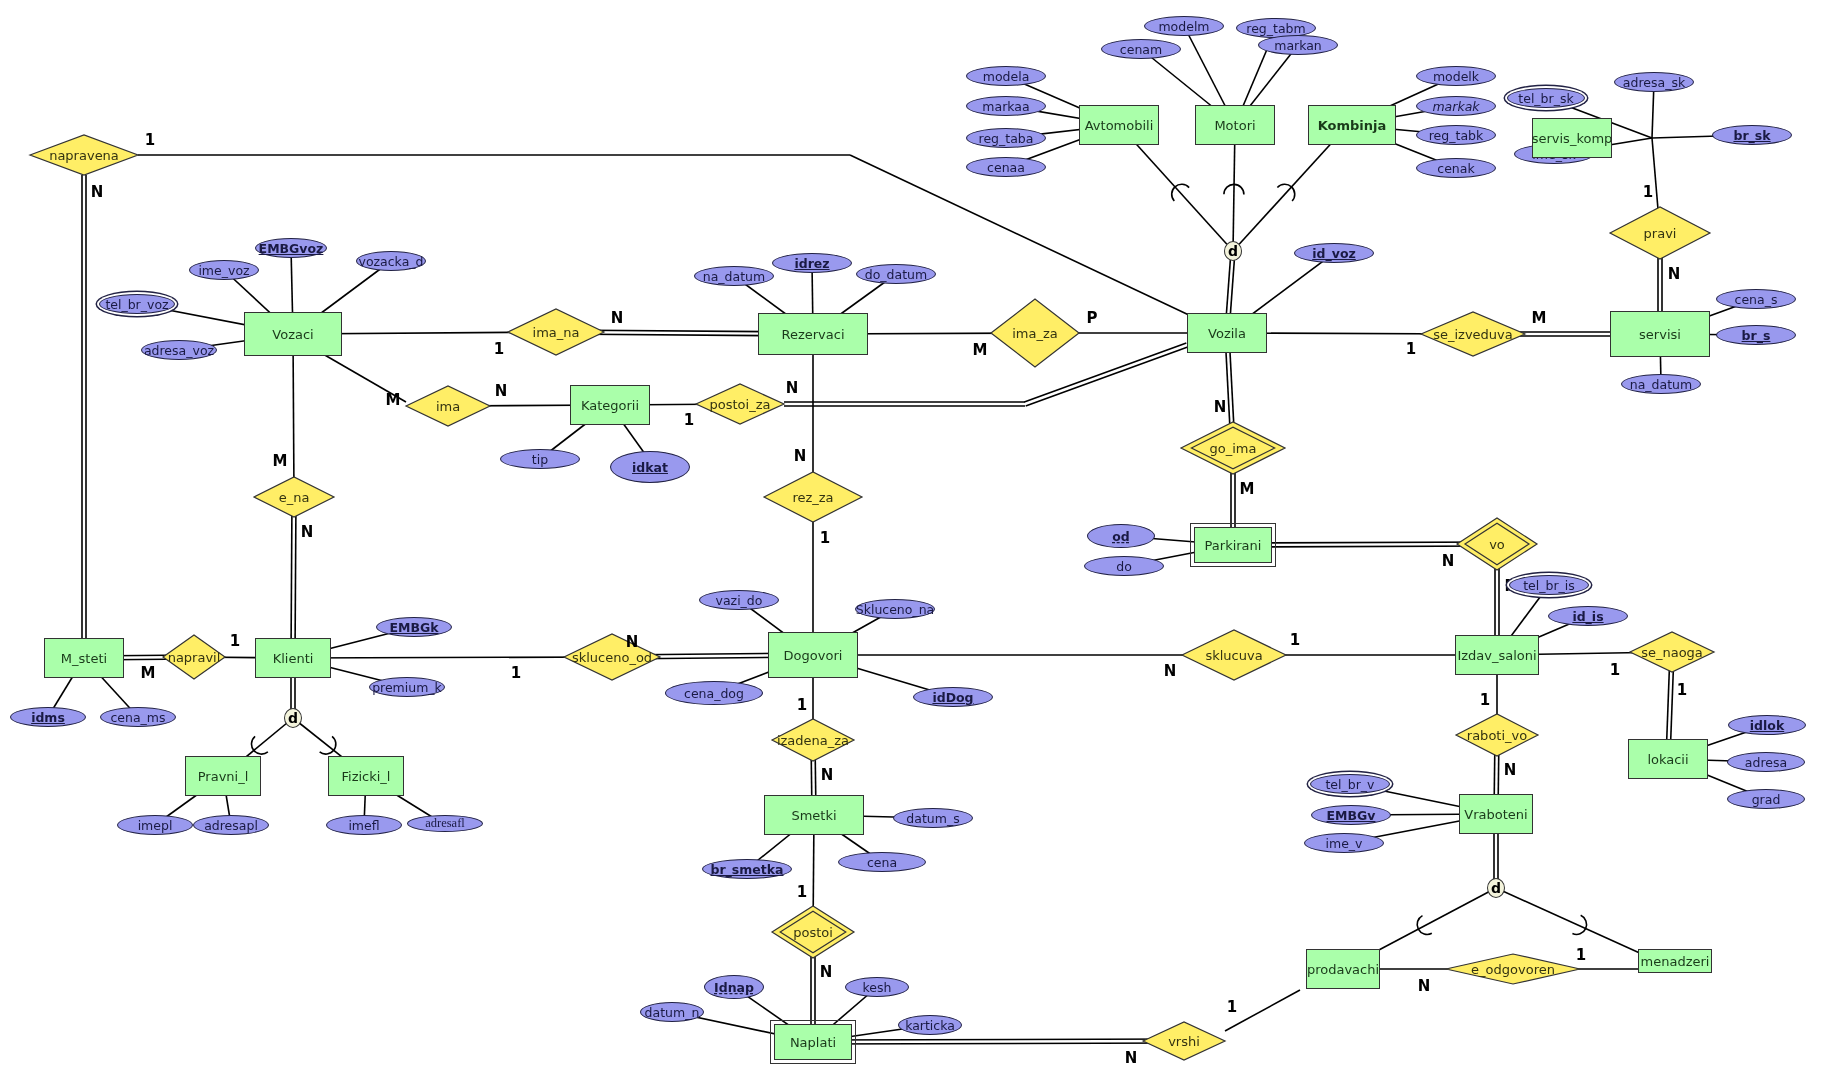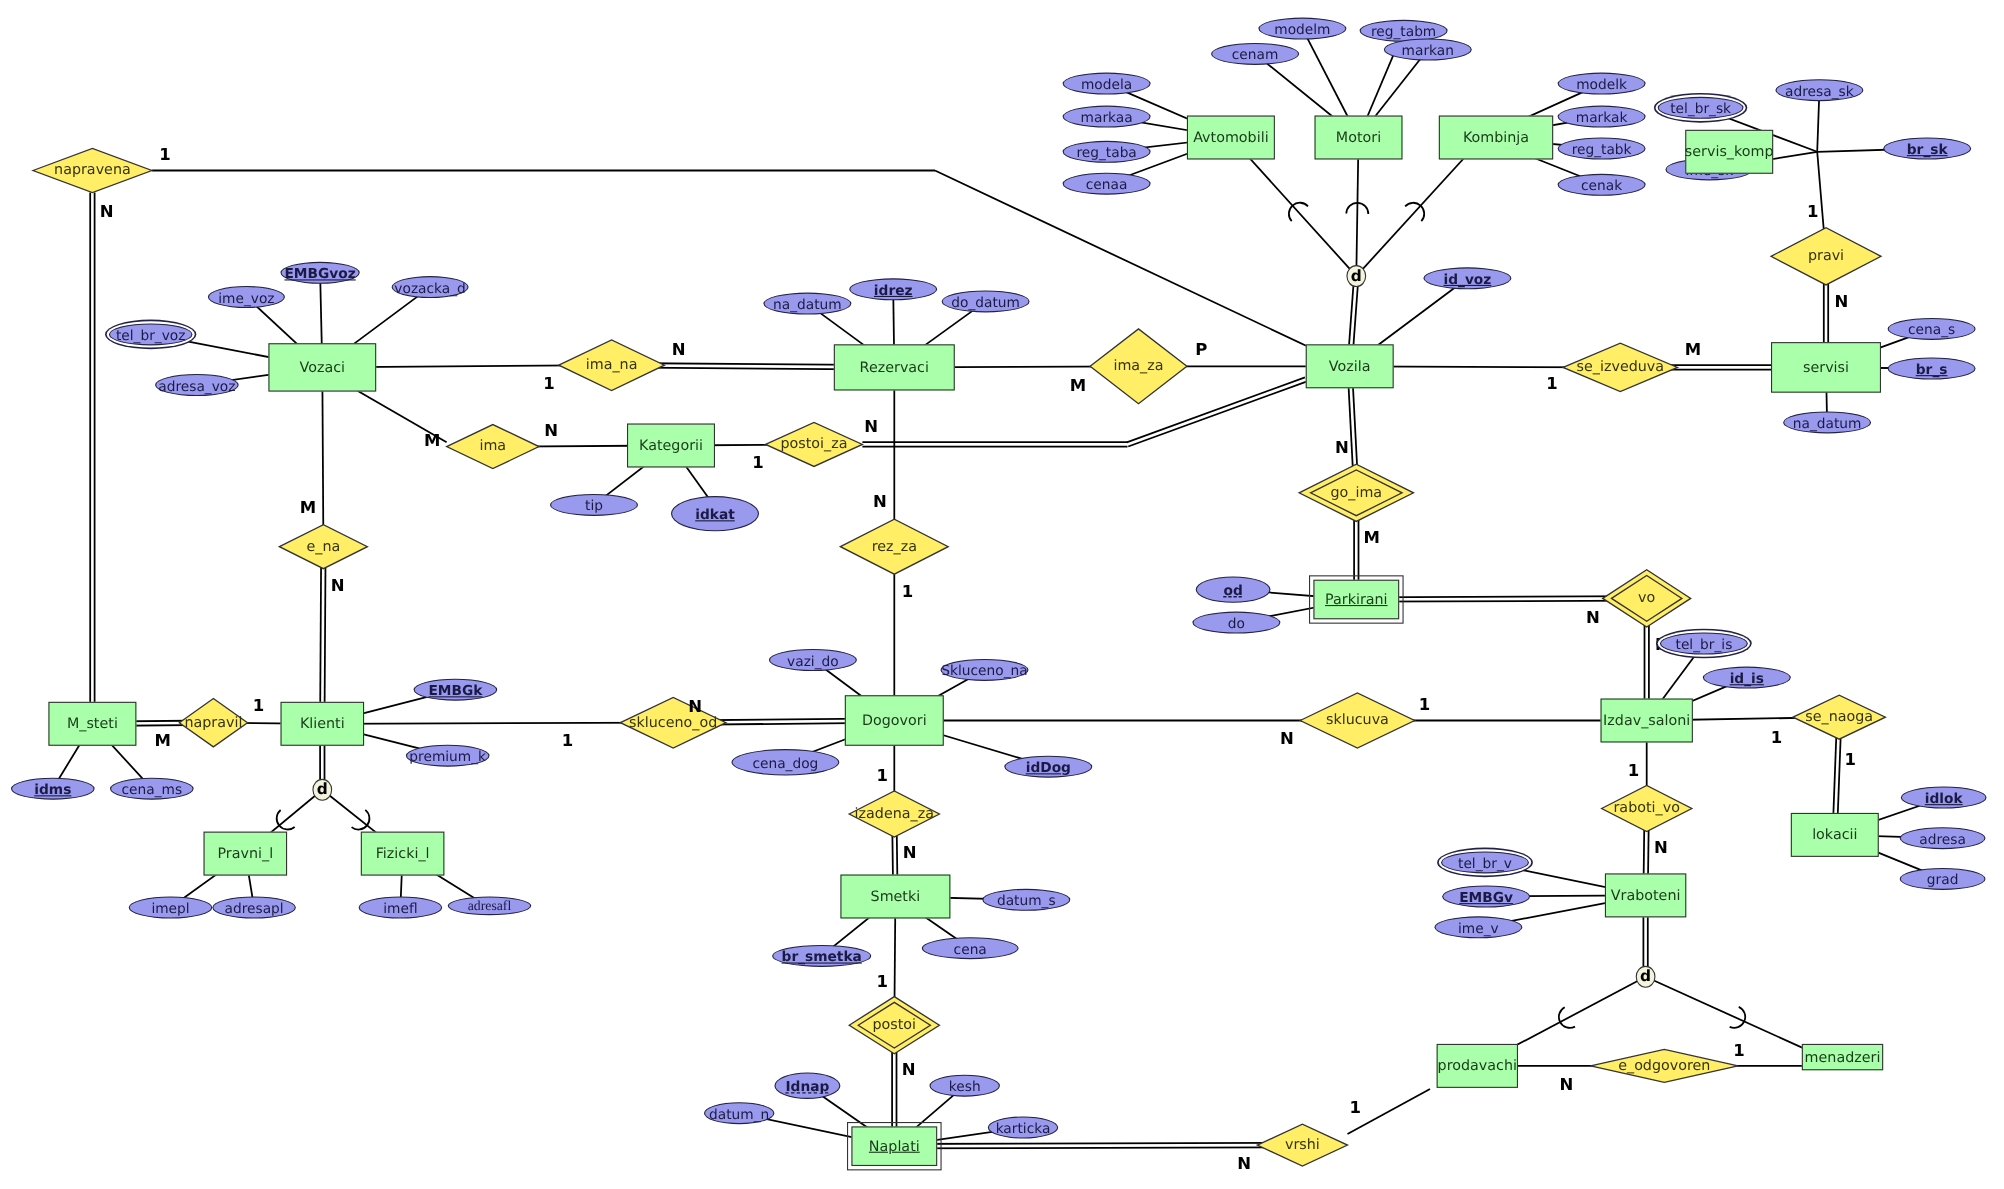--- a/index.html
+++ b/index.html
@@ -1,21 +1,21 @@
 <!DOCTYPE html>
 <html><head>
 <meta charset="utf-8">
 <style>
   html, body { margin:0; padding:0; background:#ffffff; }
   body { width:1822px; height:1081px; overflow:hidden; position:relative; font-family:"DejaVu Sans", sans-serif; }
   #canvas { position:absolute; left:0; top:0; width:1822px; height:1081px; }
   #lines { position:absolute; left:0; top:0; }
   .node { position:absolute; display:flex; align-items:center; justify-content:center; box-sizing:border-box; font-size:13px; color:#1a3a1a; white-space:nowrap; }
   .entity { background:#aaffaa; border:1px solid #333; }
-  .entity.weak { outline:1px solid #333; outline-offset:3px;text-decoration:underline; }
+  .entity.weak { outline:1px solid #333; outline-offset:3px; }
   .attr { background:#9999ee; border:1.5px solid #222244; border-radius:50%; color:#1a1a44; font-size:12.5px; }
   .attr.multi { box-shadow:0 0 0 2px #fff, 0 0 0 3.5px #222244; }
   .attr.key span { font-weight:bold; text-decoration:underline; }
   .attr.partial span { font-weight:bold; text-decoration:underline dashed; }
   .rel-label { position:absolute; transform:translate(-50%,-50%); font-size:13px; color:#333311; white-space:nowrap; pointer-events:none; }
   .card { position:absolute; font-weight:bold; font-size:15px; color:#000; transform:translate(-50%,-50%); font-family:"DejaVu Sans", sans-serif; }
   .disj { position:absolute; width:18px; height:20px; border-radius:50%; background:#f4f4dc; border:1.5px solid #333; transform:translate(-50%,-50%); font-weight:bold; font-size:14px; display:flex; align-items:center; justify-content:center; box-sizing:border-box; }
 </style>
 </head>
 <body>
@@ -274,21 +274,21 @@
     </div>
     <div class="node attr" style="left: 1236px; top: 18px; width: 80px; height: 20px;">
       <span>reg_tabm</span>
     </div>
     <div class="node attr" style="left: 1258px; top: 35px; width: 80px; height: 20px;">
       <span>markan</span>
     </div>
     <div class="node attr" style="left: 1416px; top: 66px; width: 80px; height: 20px;">
       <span>modelk</span>
     </div>
-    <div class="node attr" style="left: 1416px; top: 96px; width: 80px; height: 20px;">
+    <div class="node attr" style="left: 1416px; top: 96px; width: 80px; height: 20px; font-style: italic;">
       <span>markak</span>
     </div>
     <div class="node attr" style="left: 1416px; top: 125px; width: 80px; height: 20px;">
       <span>reg_tabk</span>
     </div>
     <div class="node attr" style="left: 1416px; top: 158px; width: 80px; height: 20px;">
       <span>cenak</span>
     </div>
     <div class="node attr multi" style="left: 1507px; top: 88px; width: 78px; height: 20px;">
       <span>tel_br_sk</span>
@@ -430,21 +430,21 @@
     </div>
     <div class="node attr" style="left: 1304px; top: 833px; width: 80px; height: 20px;">
       <span>ime_v</span>
     </div>
     <div class="node entity" style="left: 1079px; top: 105px; width: 80px; height: 40px;">
       <span>Avtomobili</span>
     </div>
     <div class="node entity" style="left: 1195px; top: 105px; width: 80px; height: 40px;">
       <span>Motori</span>
     </div>
-    <div class="node entity" style="left: 1308px; top: 105px; width: 104px; height: 40px;">
+    <div class="node entity" style="left: 1308px; top: 105px; width: 88px; height: 40px; font-weight: bold;">
       <span>Kombinja</span>
     </div>
     <div class="node entity" style="left: 1532px; top: 118px; width: 80px; height: 40px;">
       <span>servis_komp</span>
     </div>
     <div class="node entity" style="left: 244px; top: 312px; width: 98px; height: 44px;">
       <span>Vozaci</span>
     </div>
     <div class="node entity" style="left: 758px; top: 313px; width: 110px; height: 42px;">
       <span>Rezervaci</span>

